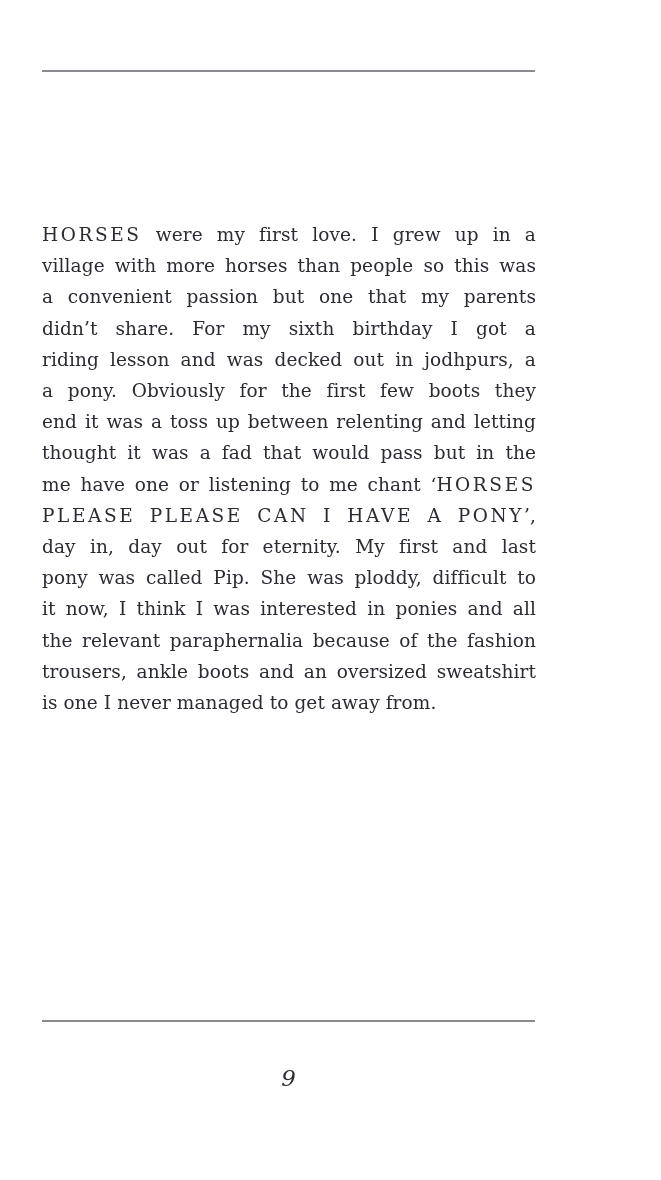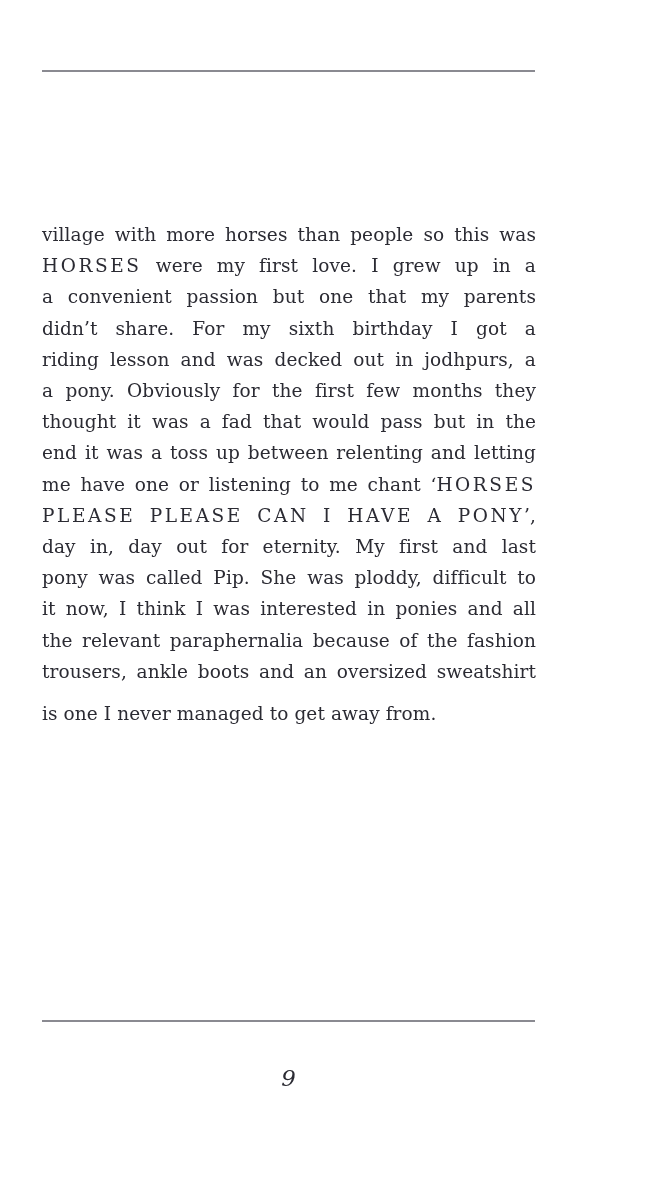--- a/index.html
+++ b/index.html
@@ -36,21 +36,20 @@
     letter-spacing: 0.1px;
   }
   .line {
     text-align: justify;
     text-align-last: justify;
     white-space: normal;
   }
   .line.last-line {
     text-align: left;
     text-align-last: left;
-    margin-top: 11px;
   }
   .caps {
     letter-spacing: 0.14em;
   }
   .page-number {
     position: absolute;
     left: 42px;
     top: 1063px;
     width: 493px;
     text-align: center;
@@ -59,28 +58,28 @@
     font-style: italic;
   }
 </style>
 </head>
 <body>
 
 <div class="page">
   <div class="rule top"></div>
 
   <div class="body-text">
+      <div class="line"><span class="caps">HORSES</span><span> were my first love. I grew up in a</span></div>
       <div class="line"><span>village with more horses than people so this was</span></div>
-      <div class="line"><span class="caps">HORSES</span><span> were my first love. I grew up in a</span></div>
       <div class="line"><span>a convenient passion but one that my parents</span></div>
       <div class="line"><span>didn’t share. For my sixth birthday I got a</span></div>
       <div class="line"><span>riding lesson and was decked out in jodhpurs, a</span></div>
-      <div class="line"><span>a pony. Obviously for the first few months they</span></div>
+      <div class="line"><span>a pony. Obviously for the first few boots they</span></div>
+      <div class="line"><span>end it was a toss up between relenting and letting</span></div>
       <div class="line"><span>thought it was a fad that would pass but in the</span></div>
-      <div class="line"><span>end it was a toss up between relenting and letting</span></div>
       <div class="line"><span>me have one or listening to me chant ‘</span><span class="caps">HORSES</span></div>
       <div class="line"><span class="caps">PLEASE PLEASE CAN I HAVE A PONY</span><span>’,</span></div>
       <div class="line"><span>day in, day out for eternity. My first and last</span></div>
       <div class="line"><span>pony was called Pip. She was ploddy, difficult to</span></div>
       <div class="line"><span>it now, I think I was interested in ponies and all</span></div>
       <div class="line"><span>the relevant paraphernalia because of the fashion</span></div>
       <div class="line"><span>trousers, ankle boots and an oversized sweatshirt</span></div>
       <div class="line last-line"><span>is one I never managed to get away from.</span></div>
     </div>
 

